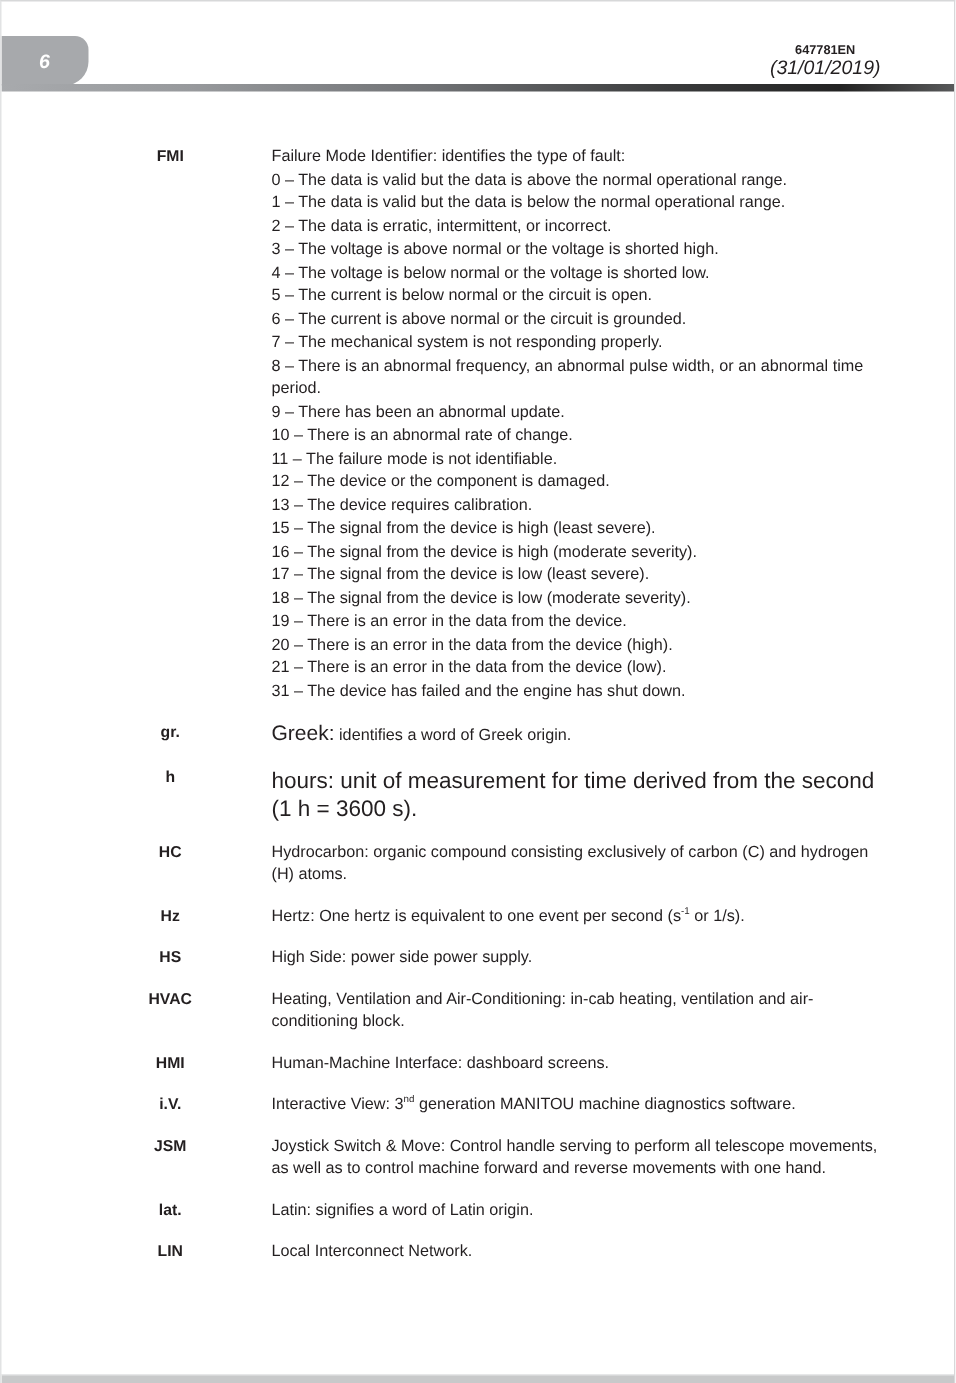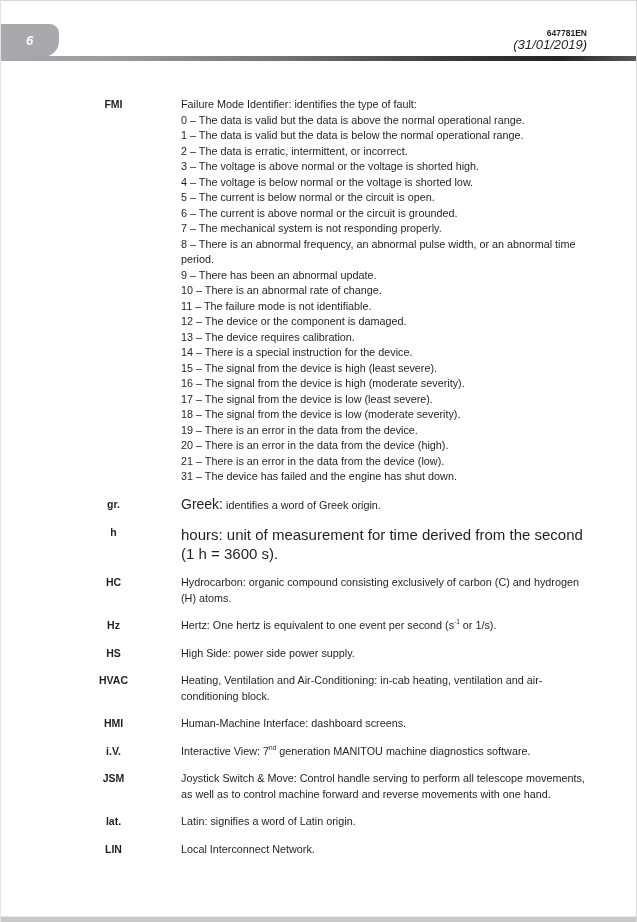--- a/index.html
+++ b/index.html
@@ -37,21 +37,21 @@
     position: absolute;
     left: 0; top: 55px;
     width: 100%; height: 4.5px;
     background: linear-gradient(90deg,
       #a8aaad 0%, #97999c 20%, #707275 45%,
       #3a3b3c 70%, #232323 88%, #58595a 100%);
   }
   .doc-meta {
     position: absolute;
     right: 49px; top: 27px;
-    text-align: right;
+    text-align: center;
     line-height: 11px;
   }
   .doc-ref  { font-size: 8.5px; font-weight: bold; }
   .doc-date { font-size: 13px; font-style: italic; }
 
   
   .glossary {
     position: absolute;
     left: 45px; top: 96px;
     width: 548px;
@@ -115,21 +115,20 @@
             <div>4 – The voltage is below normal or the voltage is shorted low.</div>
             <div>5 – The current is below normal or the circuit is open.</div>
             <div>6 – The current is above normal or the circuit is grounded.</div>
             <div>7 – The mechanical system is not responding properly.</div>
             <div>8 – There is an abnormal frequency, an abnormal pulse width, or an abnormal time period.</div>
             <div>9 – There has been an abnormal update.</div>
             <div>10 – There is an abnormal rate of change.</div>
             <div>11 – The failure mode is not identifiable.</div>
             <div>12 – The device or the component is damaged.</div>
             <div>13 – The device requires calibration.</div>
-            <div>14 – There is a special instruction for the device.</div>
             <div>15 – The signal from the device is high (least severe).</div>
             <div>16 – The signal from the device is high (moderate severity).</div>
             <div>17 – The signal from the device is low (least severe).</div>
             <div>18 – The signal from the device is low (moderate severity).</div>
             <div>19 – There is an error in the data from the device.</div>
             <div>20 – There is an error in the data from the device (high).</div>
             <div>21 – There is an error in the data from the device (low).</div>
             <div>31 – The device has failed and the engine has shut down.</div>
           </div>
       </div>
@@ -165,21 +164,21 @@
       <div class="def">Heating, Ventilation and Air-Conditioning: in-cab heating, ventilation and air-conditioning block.</div>
     </div>
 
     <div class="entry">
       <div class="term">HMI</div>
       <div class="def">Human-Machine Interface: dashboard screens.</div>
     </div>
 
     <div class="entry">
       <div class="term">i.V.</div>
-      <div class="def"><span>Interactive View: 7</span><span class="sup">nd</span><span> generation MANITOU machine diagnostics software.</span></div>
+      <div class="def"><span>Interactive View: 3</span><span class="sup">nd</span><span> generation MANITOU machine diagnostics software.</span></div>
     </div>
 
     <div class="entry">
       <div class="term">JSM</div>
       <div class="def">Joystick Switch &amp; Move: Control handle serving to perform all telescope movements, as well as to control machine forward and reverse movements with one hand.</div>
     </div>
 
     <div class="entry">
       <div class="term">lat.</div>
       <div class="def">Latin: signifies a word of Latin origin.</div>

